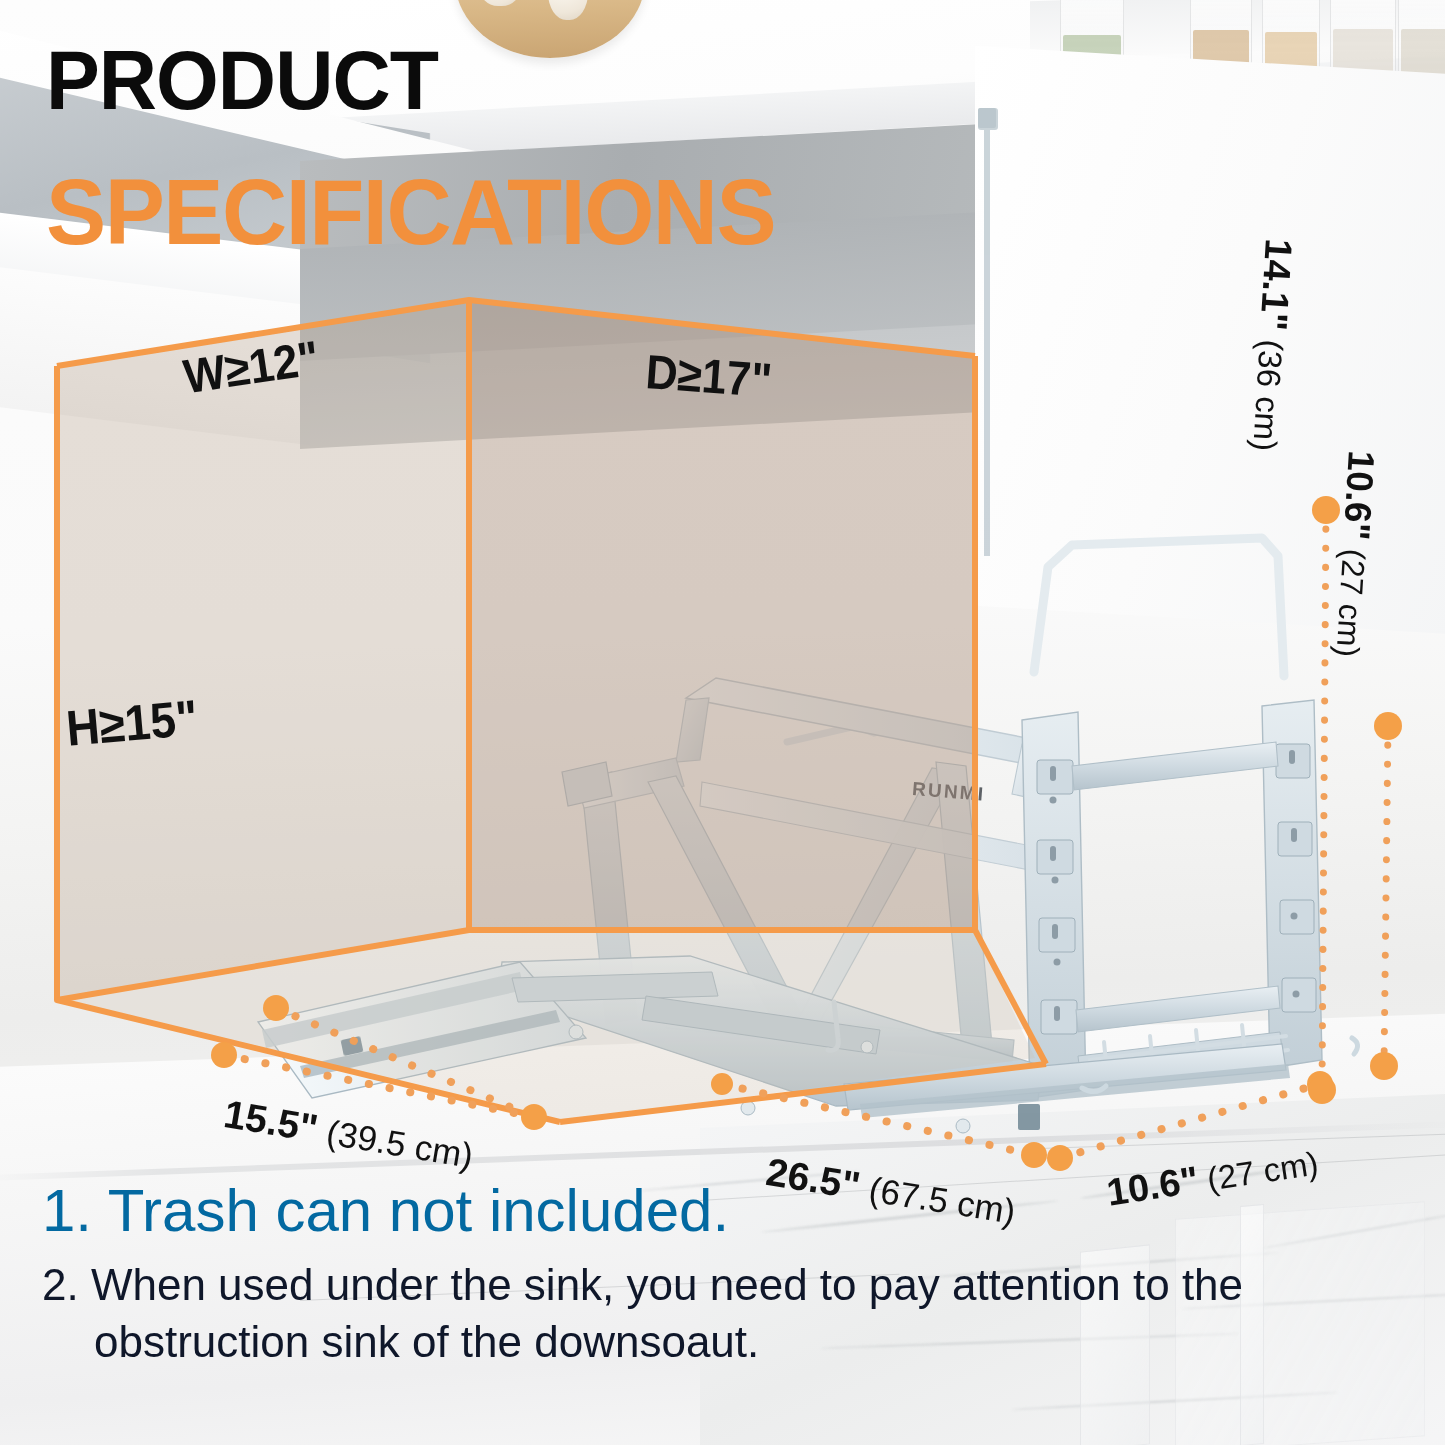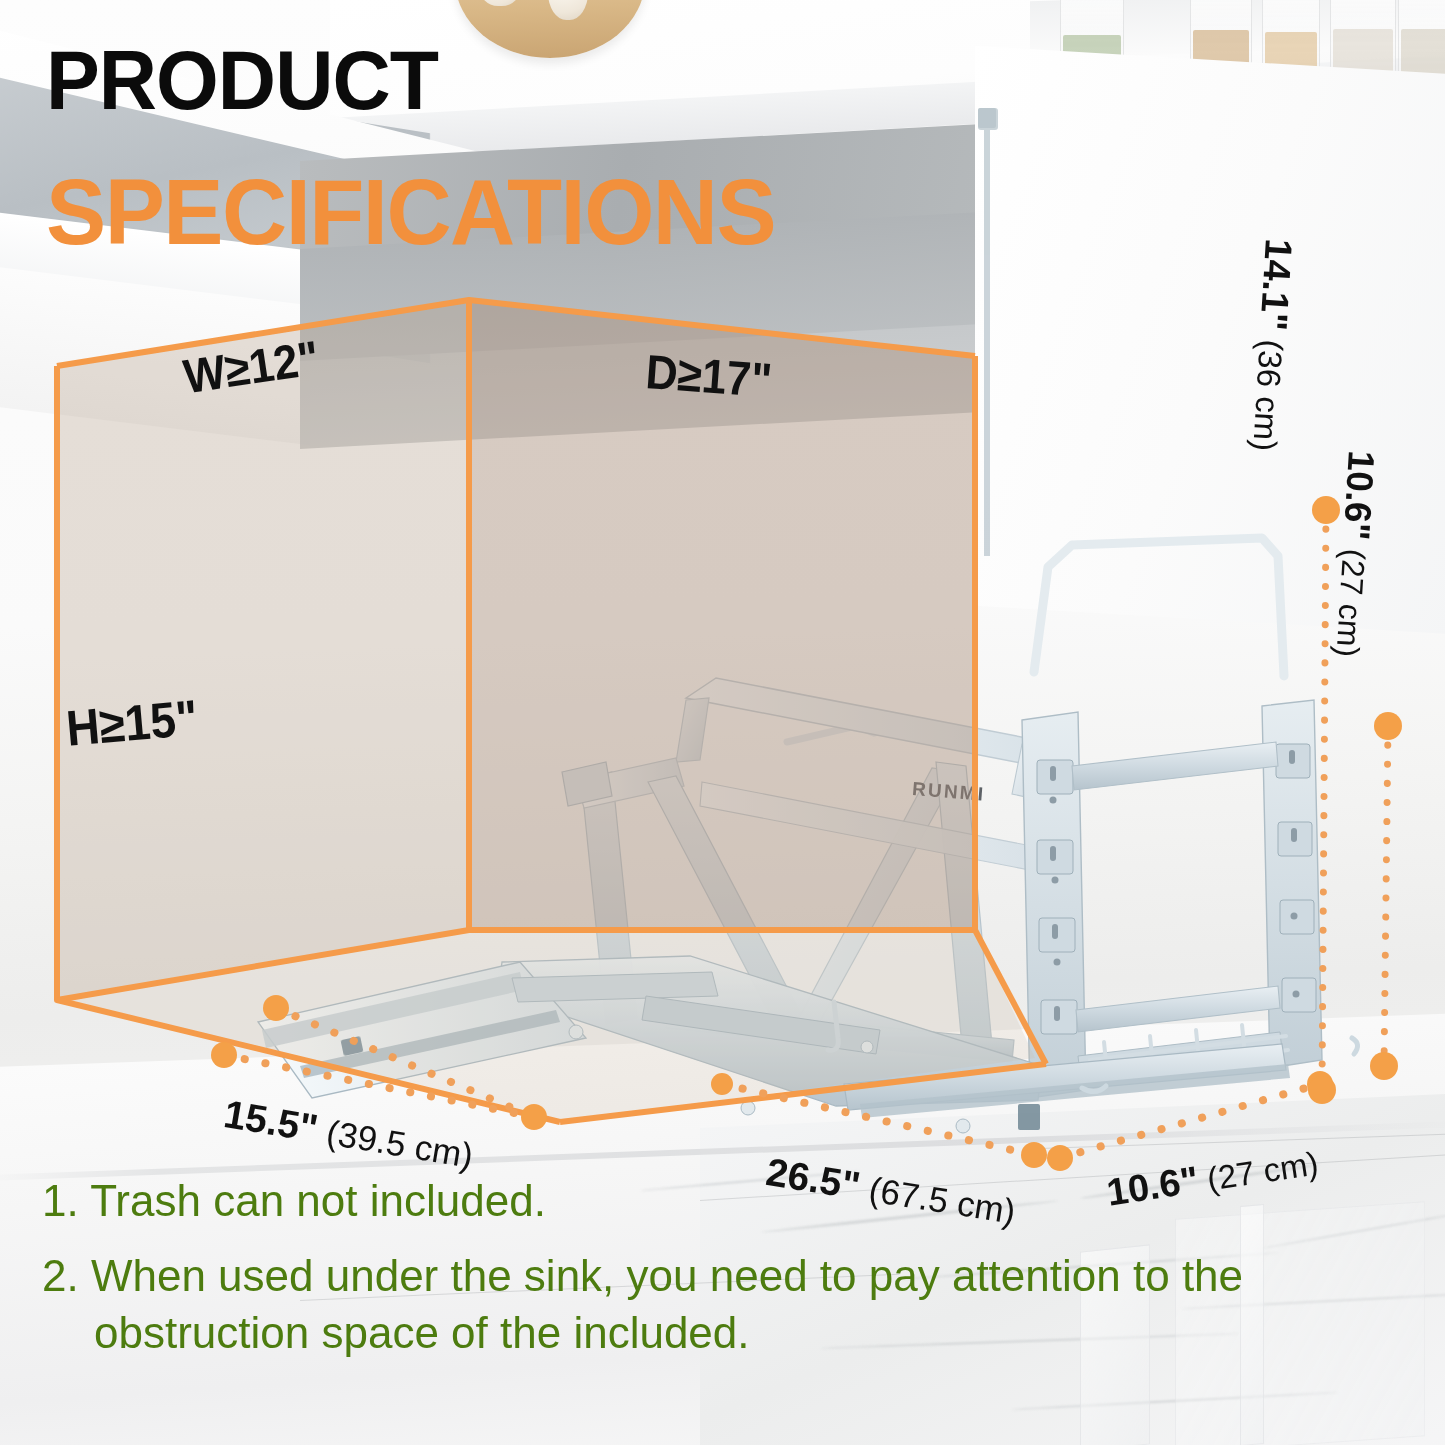--- a/index.html
+++ b/index.html
@@ -171,22 +171,22 @@
   .m-106b{ left:1104px; top:1172px; font-size:33px; transform:rotate(-8.5deg); transform-origin:left top;}
   .m-106b b{ font-size:38px; }
   .m-141{ left:1300px; top:240px; font-size:33px; transform:rotate(93.5deg); transform-origin:left top;}
   .m-141 b{ font-size:38px; }
   .m-106r{ left:1382px; top:452px; font-size:32px; transform:rotate(93.5deg); transform-origin:left top;}
   .m-106r b{ font-size:37px; }
 
   
   .note-wrap{ position:absolute; left:42px; top:1172px; width:1400px; }
   .note-head{ font-size:44px; color:#111; line-height:1.12; }
-  .note-1{ font-size:44px; color:#4d7c0f; line-height:1.15; margin-top:4px; }
-  .note-2{ font-size:44px; color:#4d7c0f; line-height:1.3; margin-top:20px; }
+  .note-1{ font-size:60px; color:#0369a1; line-height:1.15; margin-top:4px; }
+  .note-2{ font-size:44px; color:#0f172a; line-height:1.3; margin-top:11px; }
   .note-2 .ind{ display:block; padding-left:52px; }
 
   
   .prodsvg{ position:absolute; left:0; top:0; width:1445px; height:1445px; }
   .brand{
     position:absolute; left:912px; top:781px;
     font-size:19px; letter-spacing:2.2px; font-weight:bold; color:#5d6166;
     font-family:"Liberation Sans", sans-serif;
     transform:rotate(4.5deg);
   }
@@ -471,17 +471,17 @@
   </div>
   <div class="meas m-106r">
     <b>10.6"</b>
     <span>(27 cm)</span>
   </div>
 
   <div class="note-wrap">
     <div class="note-1">1. Trash can not included.</div>
     <div class="note-2">
       <span>2. When used under the sink, you need to pay attention to the</span>
-      <span class="ind">obstruction space of the included.</span>
+      <span class="ind">obstruction sink of the downsoaut.</span>
     </div>
   </div>
 
 </div>
 
 </body></html>

